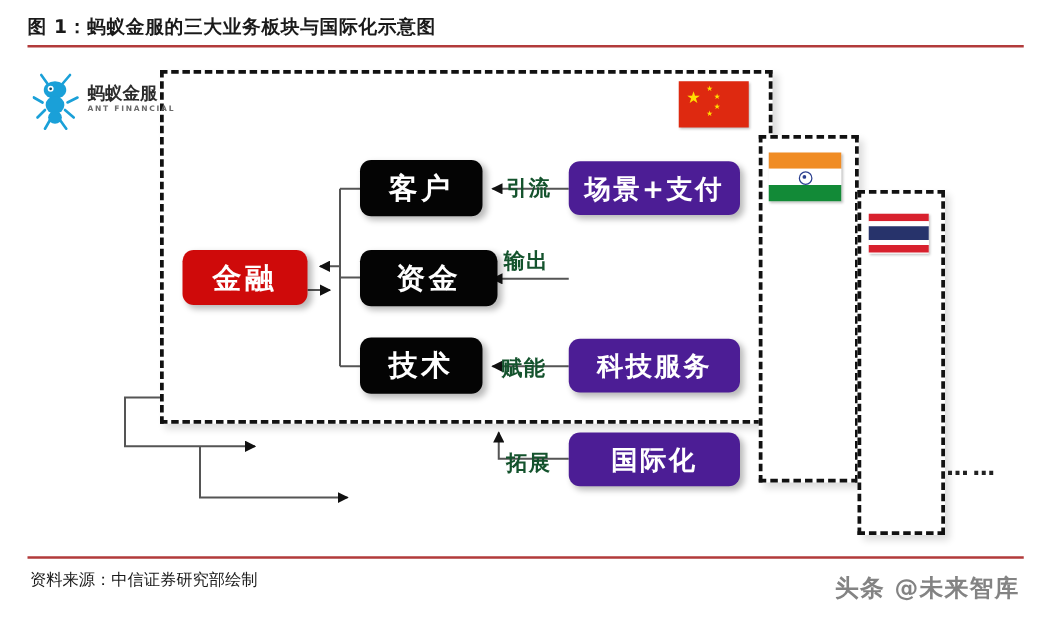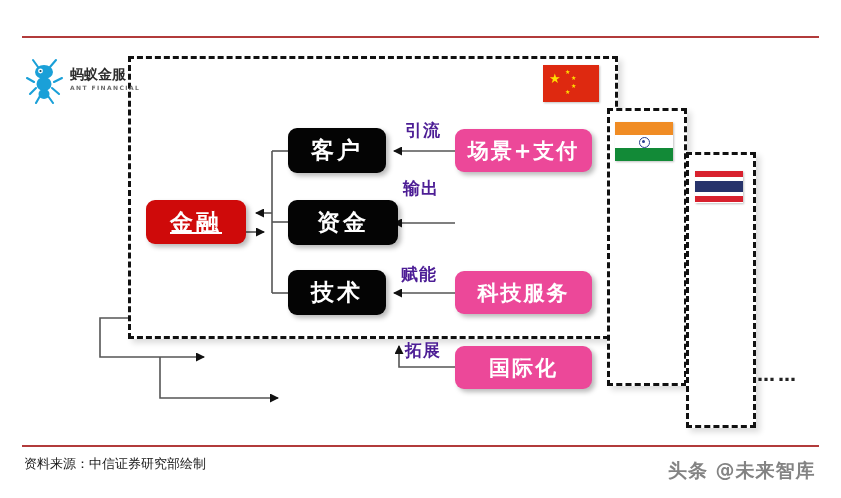--- a/index.html
+++ b/index.html
@@ -85,54 +85,55 @@
 
   
   .node{
     position:absolute;border-radius:9px;
     display:flex;align-items:center;justify-content:center;
     color:#fff;font-weight:700;
     box-shadow:3px 3px 5px rgba(0,0,0,.28);
     white-space:nowrap;
   }
   .node-black{background:#040404;font-size:23px;letter-spacing:3px;}
-  .node-gray{background:#ec4899;font-size:21px;letter-spacing:2px;}
+  .node-gray{background:#4c1d95;font-size:21px;letter-spacing:2px;}
   .node-red{background:#cf0a0a;font-size:23px;letter-spacing:3px;}
 
-  .n-finance{left:146px;top:200px;width:100px;height:44px;text-decoration:underline;}
+  .n-finance{left:146px;top:200px;width:100px;height:44px;}
   .n-customer{left:288px;top:128px;width:98px;height:45px;}
   .n-capital{left:288px;top:200px;width:110px;height:45px;}
   .n-tech{left:288px;top:270px;width:98px;height:45px;}
   .n-scene{left:455px;top:129px;width:137px;height:43px;}
   .n-digital{left:455px;top:201px;width:137px;height:43px;}
   .n-service{left:455px;top:271px;width:137px;height:43px;}
   .n-intl{left:455px;top:346px;width:137px;height:43px;}
 
   
   .lbl-red{
-    position:absolute;color:#4c1d95;font-size:17px;font-weight:700;
-    white-space:nowrap;letter-spacing:1px;
+    position:absolute;color:#14532d;font-size:17px;font-weight:700;
+    white-space:nowrap;letter-spacing:1px;margin-top:20px;
   }
   .lbl-yinliu{left:405px;top:119px;}
   .lbl-shuchu{left:403px;top:177px;}
   .lbl-funeng{left:401px;top:263px;}
   .lbl-tuozhan{left:405px;top:339px;}
 
   
   svg.wires{position:absolute;left:0;top:0;width:841px;height:498px;overflow:visible;}
   .ellipsis{
     position:absolute;left:757px;top:366px;
     color:#222;font-size:18px;font-weight:700;letter-spacing:3px;line-height:1;
   }
 </style>
 </head>
 <body>
 
 <div id="stage">
 
+  <div class="fig-title">图 1：蚂蚁金服的三大业务板块与国际化示意图</div>
   <div class="rule-top"></div>
 
   <div class="dashbox box-cn"></div>
   <div class="dashbox box-in"></div>
   <div class="dashbox box-th"></div>
 
   <div class="flag flag-cn">
     <span class="star-big">★</span>
     <span class="star-s" style="left:22px;top:4px;">★</span>
     <span class="star-s" style="left:28px;top:10px;">★</span>

